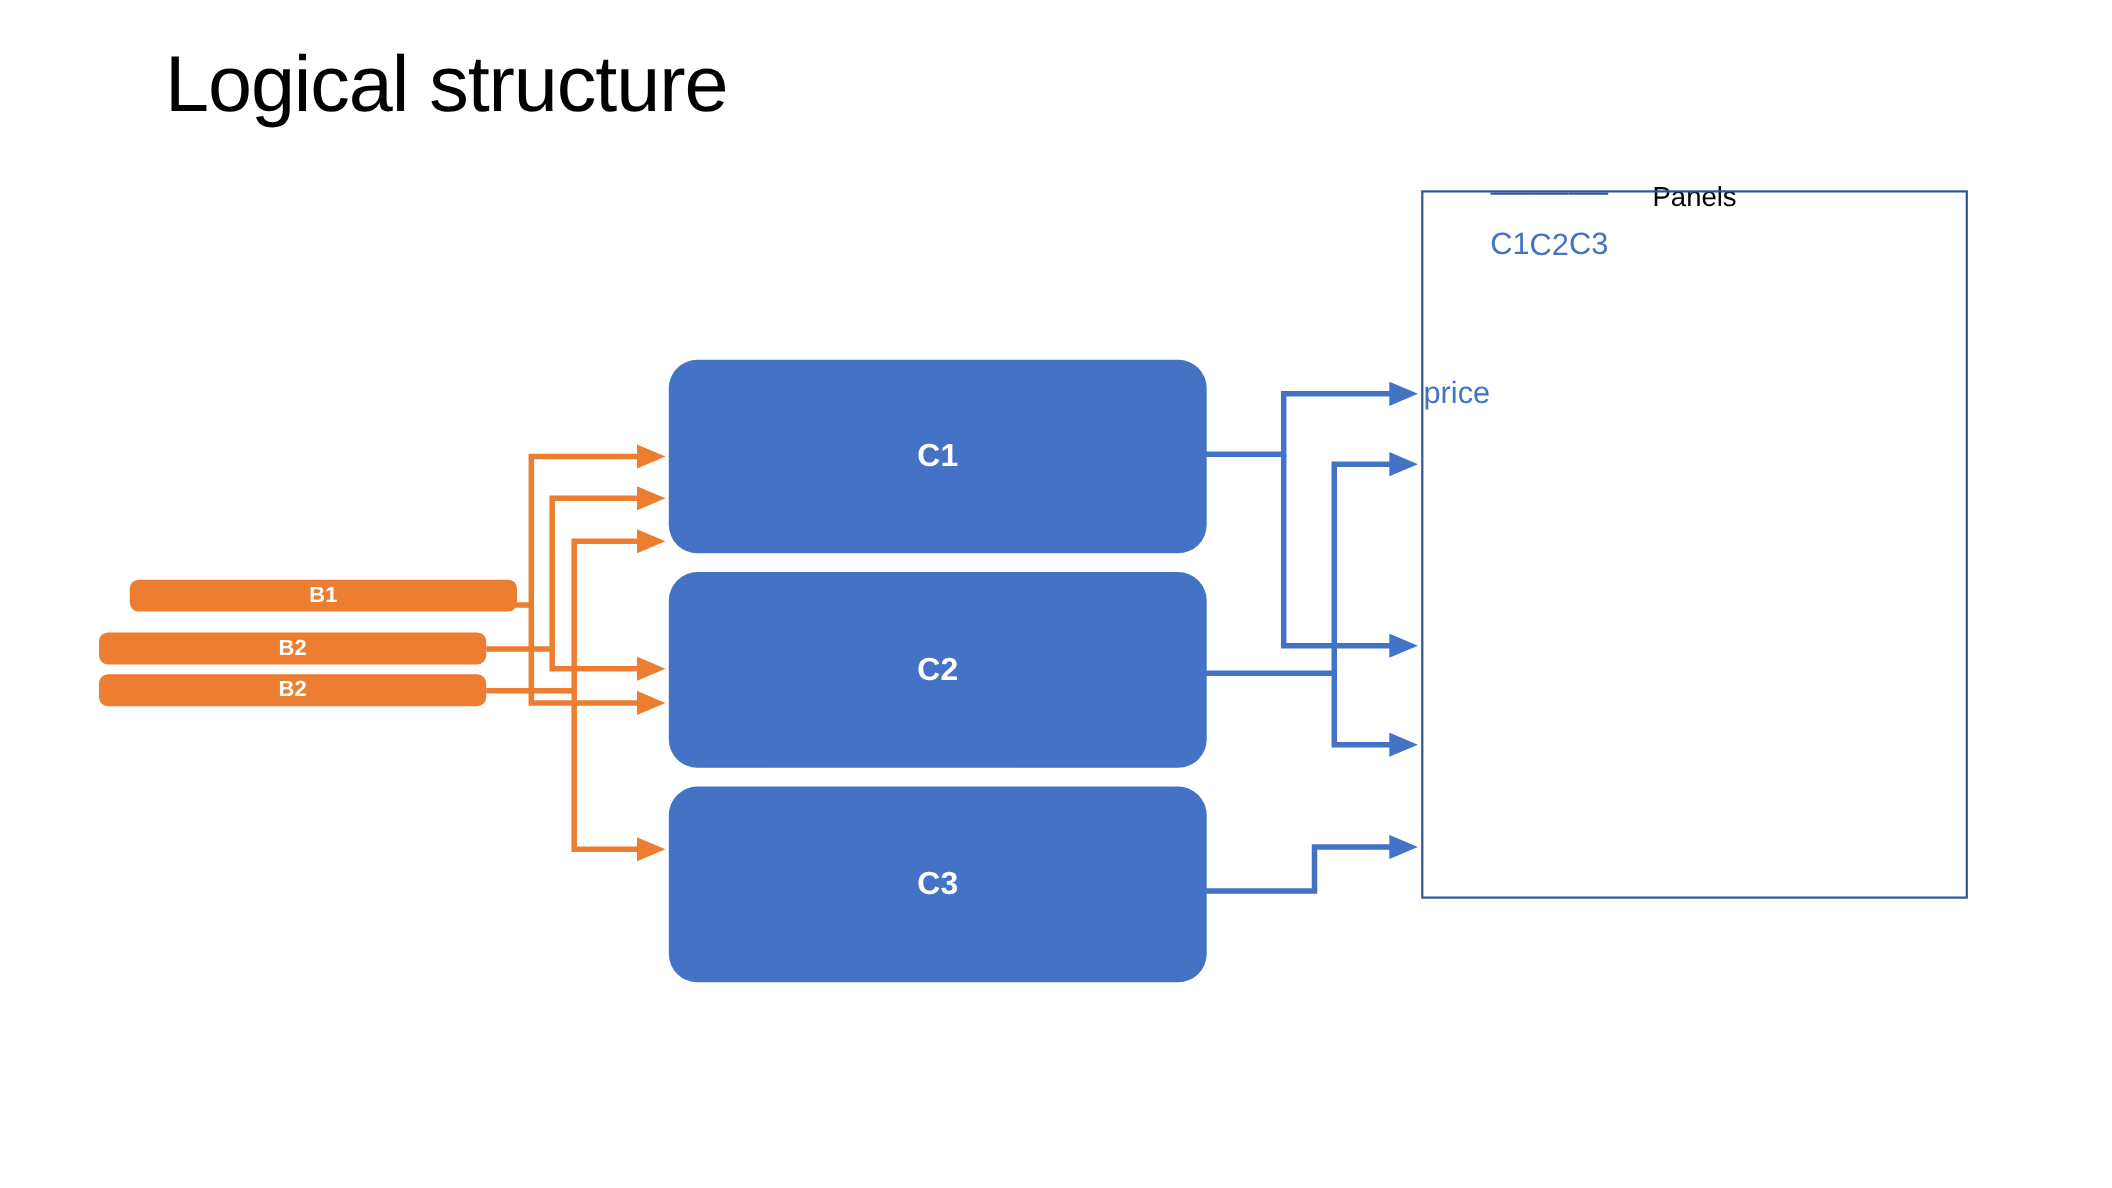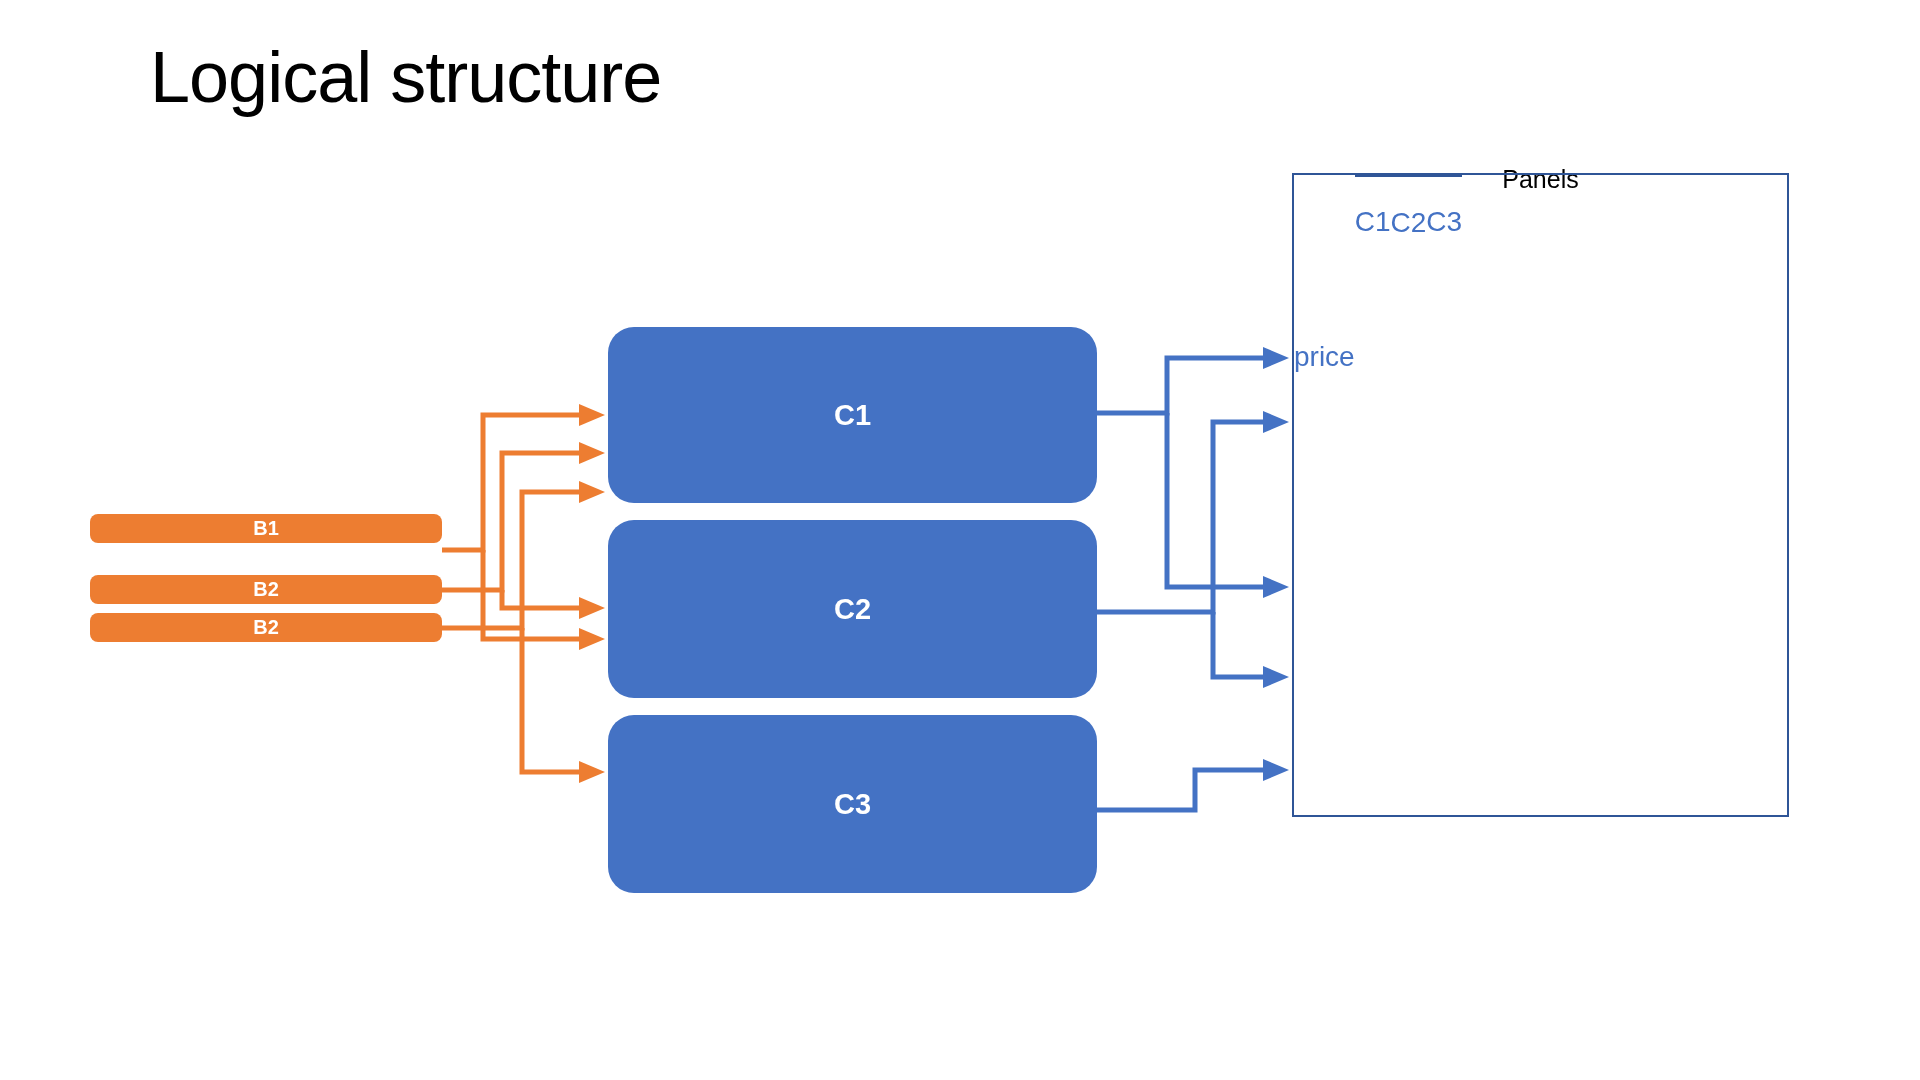--- a/index.html
+++ b/index.html
@@ -33,21 +33,21 @@
   .wires path.b{stroke:var(--blue);}
   #ah-o path{fill:var(--orange);}
   #ah-b path{fill:var(--blue);}
 
   .bar{
     position:absolute;left:90px;width:352px;height:29px;
     background:var(--orange);border-radius:8px;
     display:flex;align-items:center;justify-content:center;
     color:#ffffff;font-size:20px;font-weight:600;
   }
-  #bar-b1{top:514px;}
+  #bar-b1{top:527px;margin-left:28px;}
   #bar-b2a{top:575px;}
   #bar-b2b{top:613px;}
 
   .cbox{
     position:absolute;left:608px;width:489px;
     background:var(--blue);border-radius:26px;
     display:flex;align-items:center;justify-content:center;
     color:#ffffff;font-size:29px;font-weight:700;
   }
   #cbox-c1{top:327px;height:176px;}

